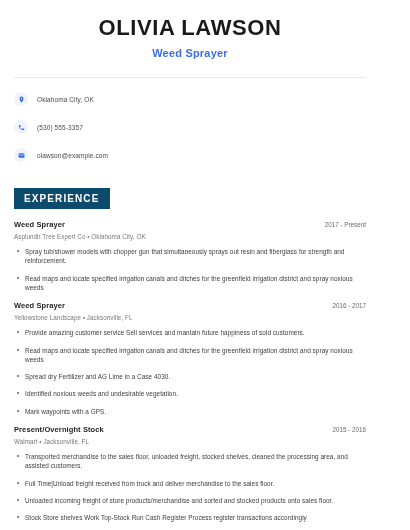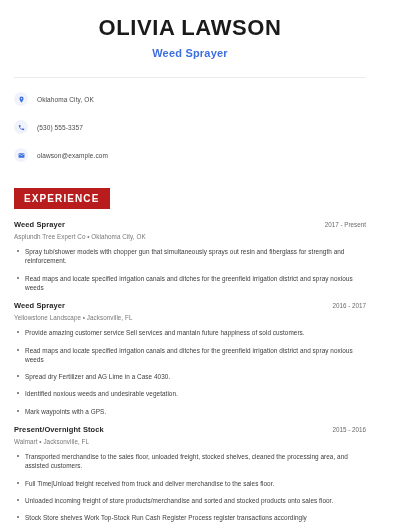--- a/index.html
+++ b/index.html
@@ -74,21 +74,21 @@
   .contact-icon svg { display: block; }
   .contact-text {
     font-size: 6.5px;
     color: #4a4a4a;
     letter-spacing: 0.1px;
   }
 
   
   .section-badge {
     display: inline-block;
-    background: #b91c1c;
+    background: #0c4a6e;
     color: #ffffff;
     font-size: 10px;
     font-weight: bold;
     letter-spacing: 1.1px;
     padding: 5px 11px 5px 10px;
     margin-top: 14px;
   }
 
   
   .experience {

